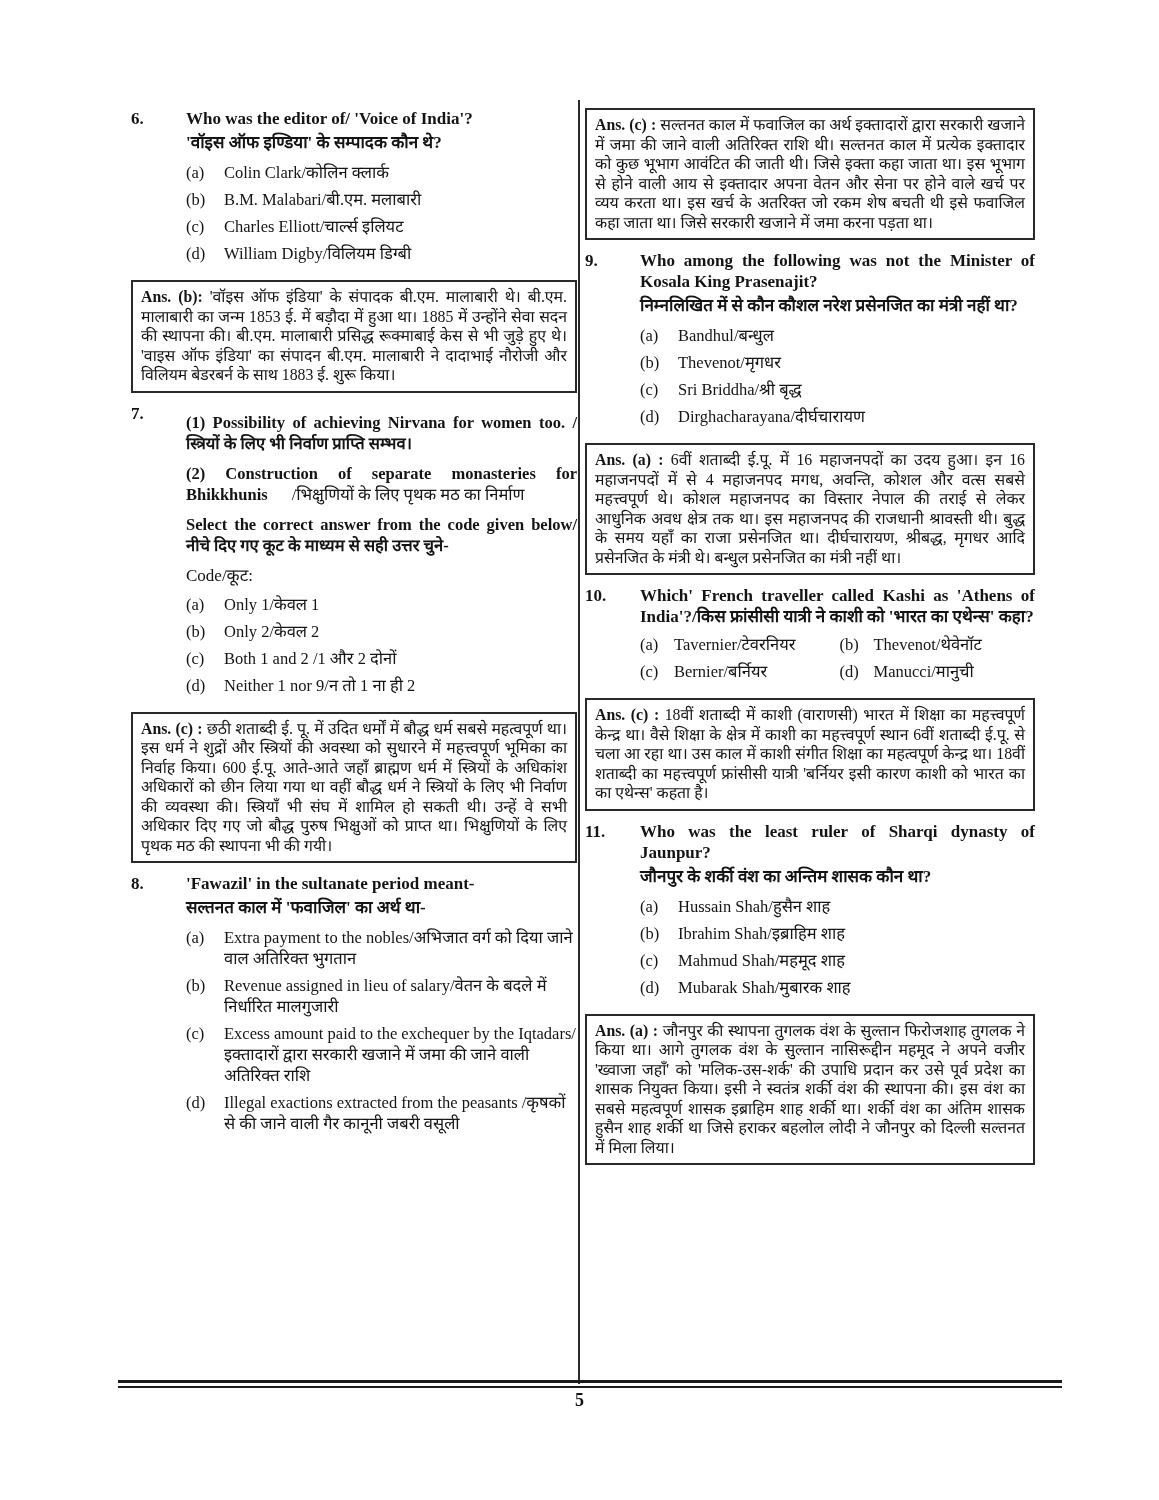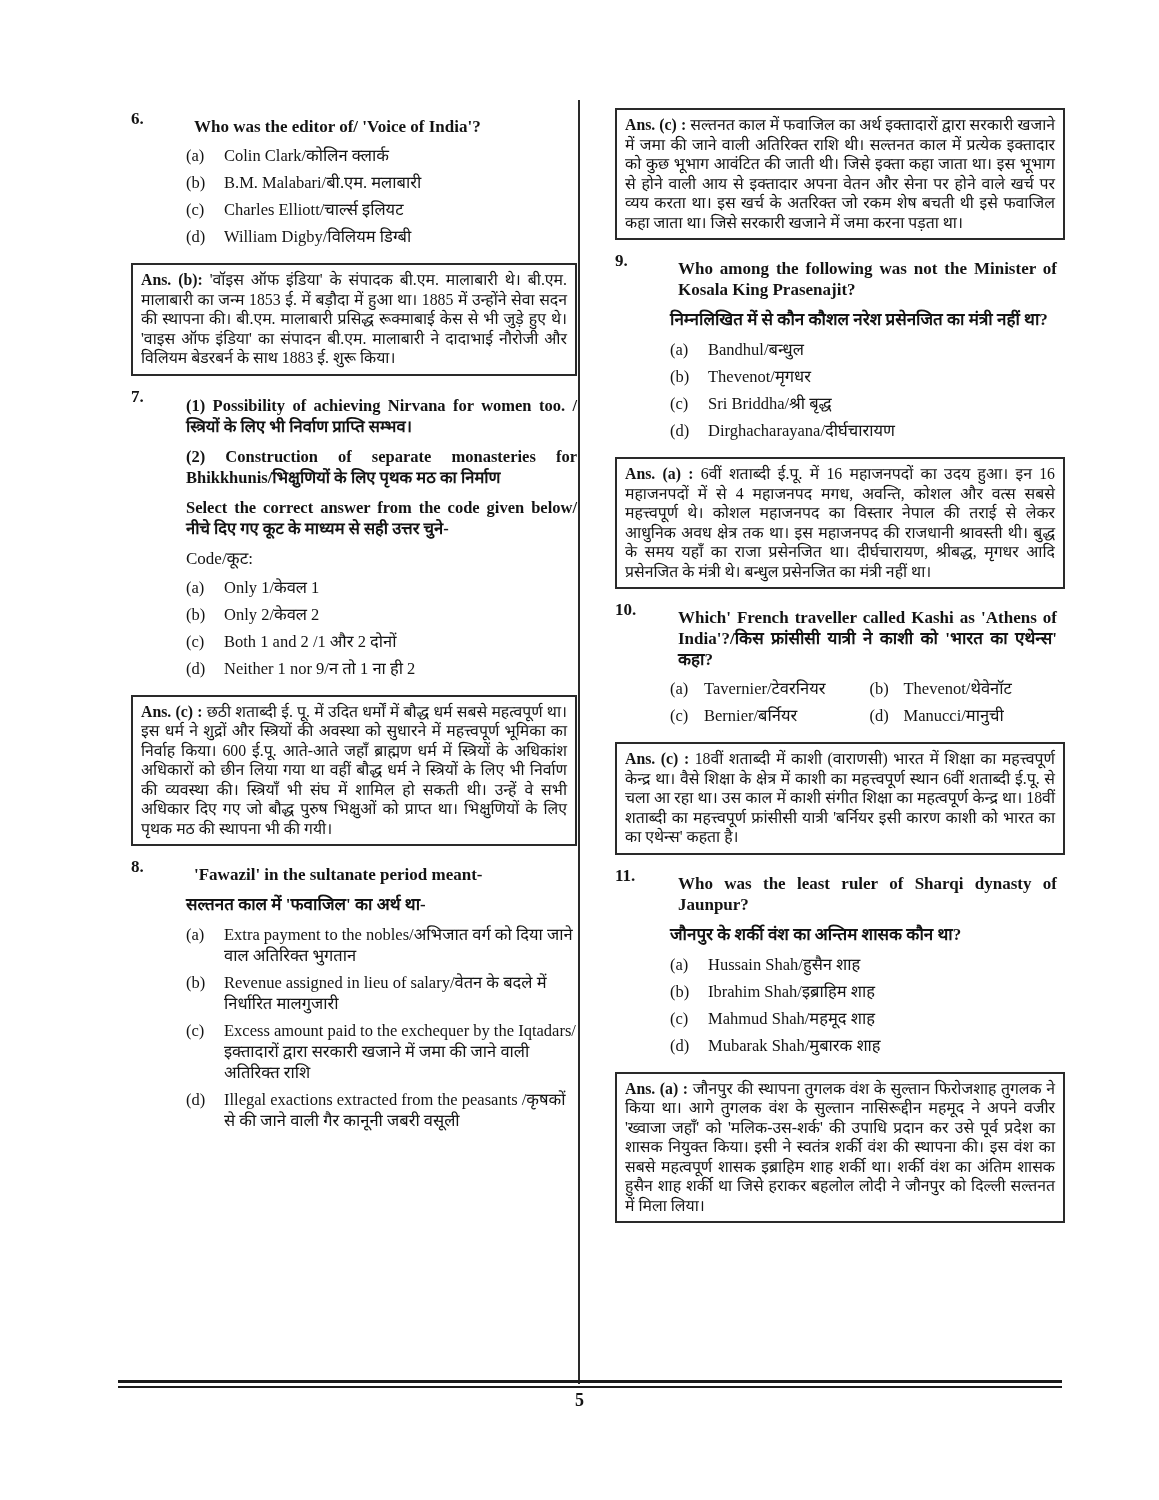--- a/index.html
+++ b/index.html
@@ -3,33 +3,33 @@
 <meta charset="utf-8">
 <style>
   html,body { margin:0; padding:0; background:#e8e8e8; }
   .page {
     position:relative; width:1159px; height:1500px; background:#ffffff;
     font-family:"Liberation Serif", serif; color:#141414; overflow:hidden;
     margin:0 auto;
   }
   .col { position:absolute; top:108px; }
   .col-left  { left:131px; width:446px; }
-  .col-right { left:615px; width:450px; }
+  .col-right { left:585px; width:450px; }
   .divider {
     position:absolute; left:578px; top:100px; width:2px; height:1284px;
     background:#2a2a2a;
   }
   
   .question { display:flex; margin-bottom:10px; }
   .qnum { flex:none; width:55px; font-weight:bold; font-size:17px; line-height:21px; }
   .qbody { flex:1; min-width:0; }
-  .q-en { margin:8px; font-weight:bold; font-size:17px; line-height:21px; text-align:justify; }
+  .q-en { margin:0; font-weight:bold; font-size:17px; line-height:21px; text-align:justify; }
   .q-hi { margin:2px 0 0 0; font-weight:bold; font-size:17px; line-height:24px; }
   .stmt { margin:9px 0 0 0; font-weight:bold; font-size:16.5px; line-height:21px; text-align:justify; }
-  .stmt .hi-normal { font-weight:bold; }
+  .stmt .hi-normal { font-weight:normal;margin-left:24px; }
   .code-label { margin:9px 0 0 0; font-weight:normal; font-size:17px; line-height:22px; }
   .opts { margin-top:7px; }
   .opt { display:flex; font-size:16.5px; line-height:21px; margin-bottom:6px; }
   .opt-m { flex:none; width:38px; }
   .opt-t { flex:1; min-width:0; }
   .opt-grid { display:grid; grid-template-columns:1fr 1fr; column-gap:4px; }
   .opt-grid .opt-m { width:34px; }
   
   .ansbox {
     border:2px solid #2a2a2a; padding:5px 8px 6px 8px; margin-bottom:10px;
@@ -52,20 +52,21 @@
 <div class="page">
 
   <div class="divider"></div>
 
   <div class="col col-left">
 
     <div class="question">
       <div class="qnum">6.</div>
       <div class="qbody">
         <p class="q-en">Who was the editor of/ 'Voice of India'?</p>
+        <p class="q-hi">'वॉइस ऑफ इण्डिया' के सम्पादक कौन थे?</p>
         <div class="opts">
           <div class="opt">
               <span class="opt-m">(a)</span>
               <span class="opt-t">Colin Clark/कोलिन क्लार्क</span>
             </div>
           <div class="opt">
               <span class="opt-m">(b)</span>
               <span class="opt-t">B.M. Malabari/बी.एम. मलाबारी</span>
             </div>
           <div class="opt">

